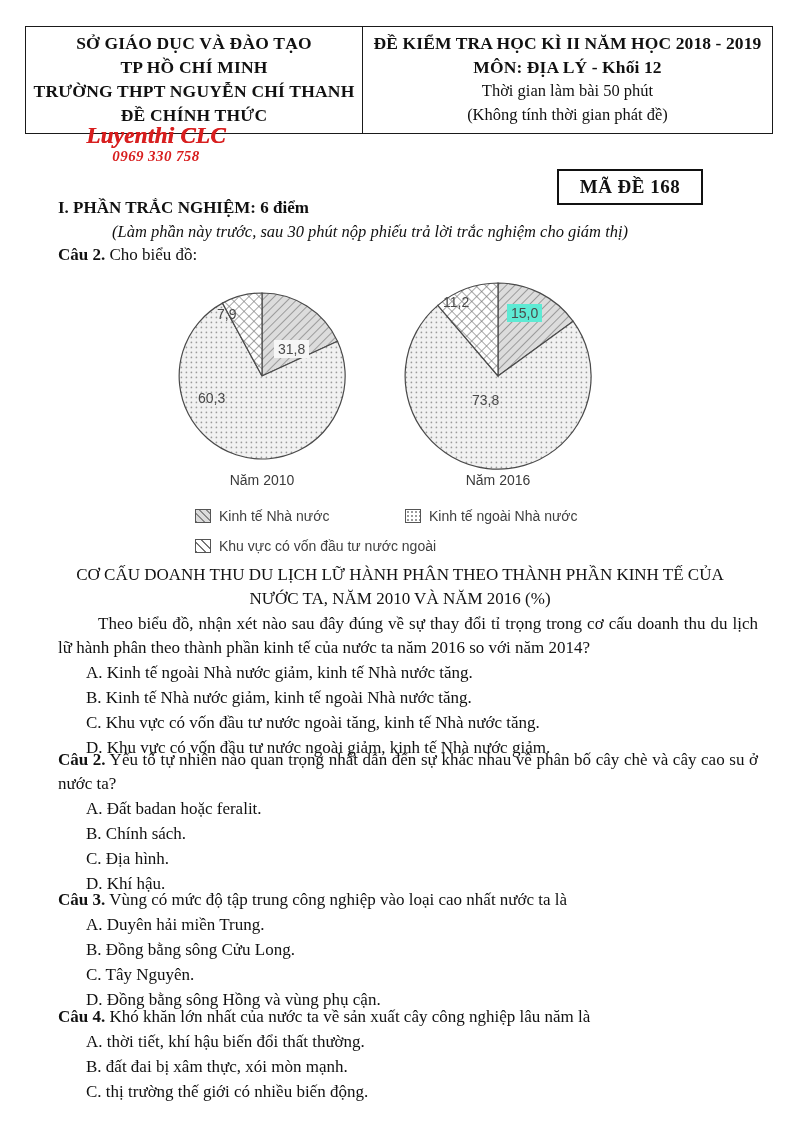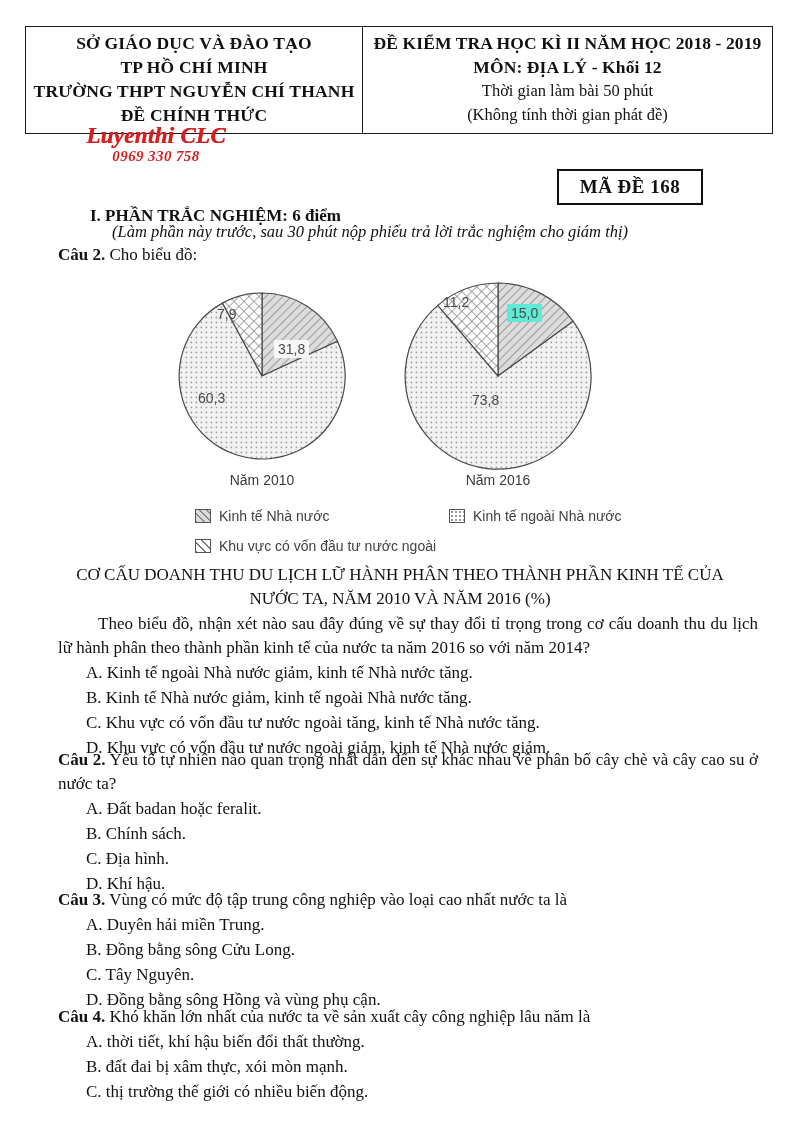--- a/index.html
+++ b/index.html
@@ -107,24 +107,23 @@
     justify-content: center;
     font-weight: bold;
     font-size: 19px;
     letter-spacing: 0.5px;
   }
 
   
   .section-title {
     position: absolute;
     left: 58px;
-    top: 206px;
+    top: 198px;
     font-weight: bold;
     font-size: 17px;
-    margin-left: 32px;
   }
   .section-note {
     position: absolute;
     left: 112px;
     top: 222px;
     font-style: italic;
     font-size: 16.5px;
   }
   .q1-lead {
     position: absolute;
@@ -267,21 +266,21 @@
 
     
     <div class="pie-label" style="left:22px;top:196px;width:180px;">Năm 2010</div>
     <div class="pie-label" style="left:258px;top:196px;width:180px;">Năm 2016</div>
 
     
     <div class="legend" style="left:45px;top:232px;">
       <span class="legend-swatch" style="background-image:repeating-linear-gradient(45deg,#8a8a8a 0,#8a8a8a 1.4px,#dcdcdc 1.4px,#dcdcdc 5px);"></span>
       <span>Kinh tế Nhà nước</span>
     </div>
-    <div class="legend" style="left:255px;top:232px;margin-left:44px;">
+    <div class="legend" style="left:255px;top:232px;">
       <span class="legend-swatch" style="background-image:radial-gradient(#9a9a9a 0.8px, #ffffff 0.9px);background-size:4px 4px;"></span>
       <span>Kinh tế ngoài Nhà nước</span>
     </div>
     <div class="legend" style="left:45px;top:262px;">
       <span class="legend-swatch" style="background-image:repeating-linear-gradient(45deg,#777 0,#777 1.2px,#fff 1.2px,#fff 6px),repeating-linear-gradient(-45deg,#777 0,#777 1.2px,#fff 1.2px,#fff 6px);"></span>
       <span>Khu vực có vốn đầu tư nước ngoài</span>
     </div>
   </div>
 
   <div class="caption">

